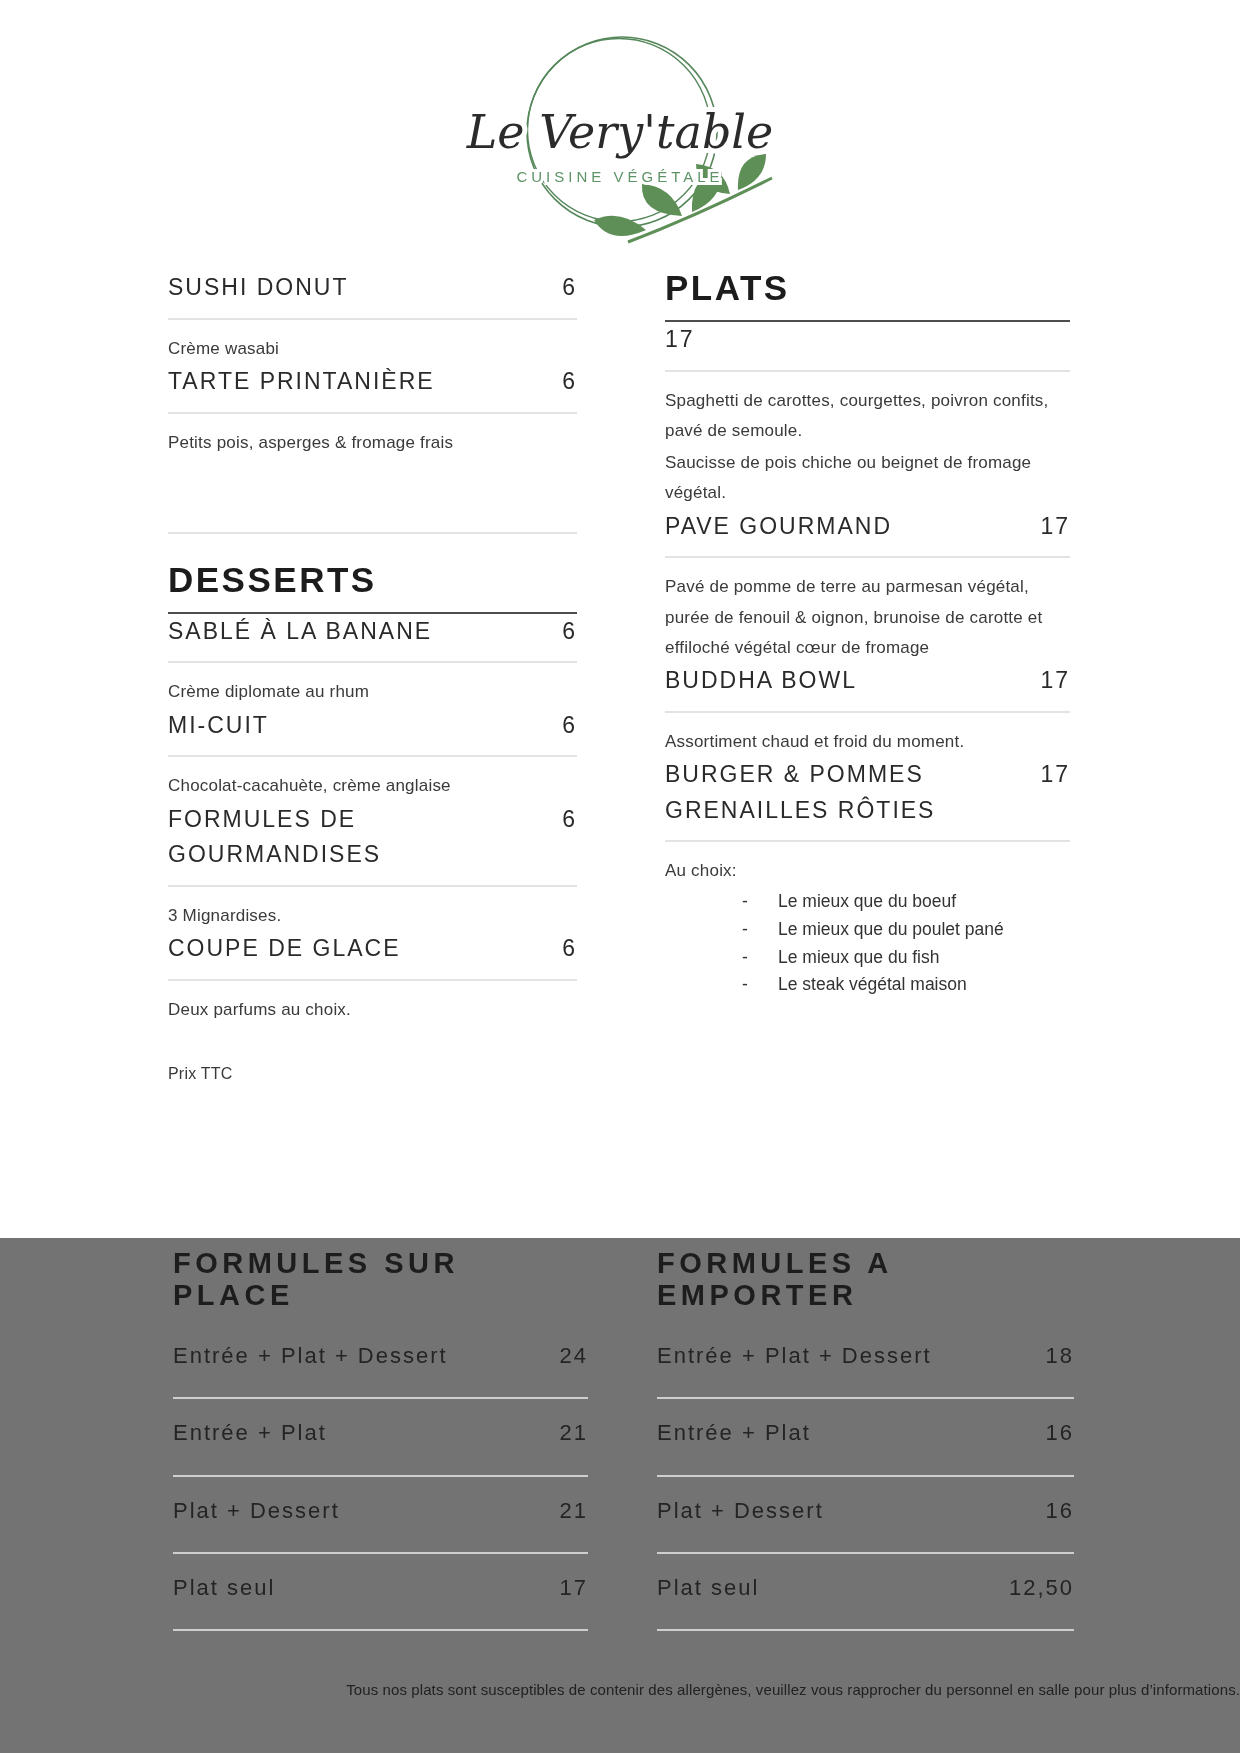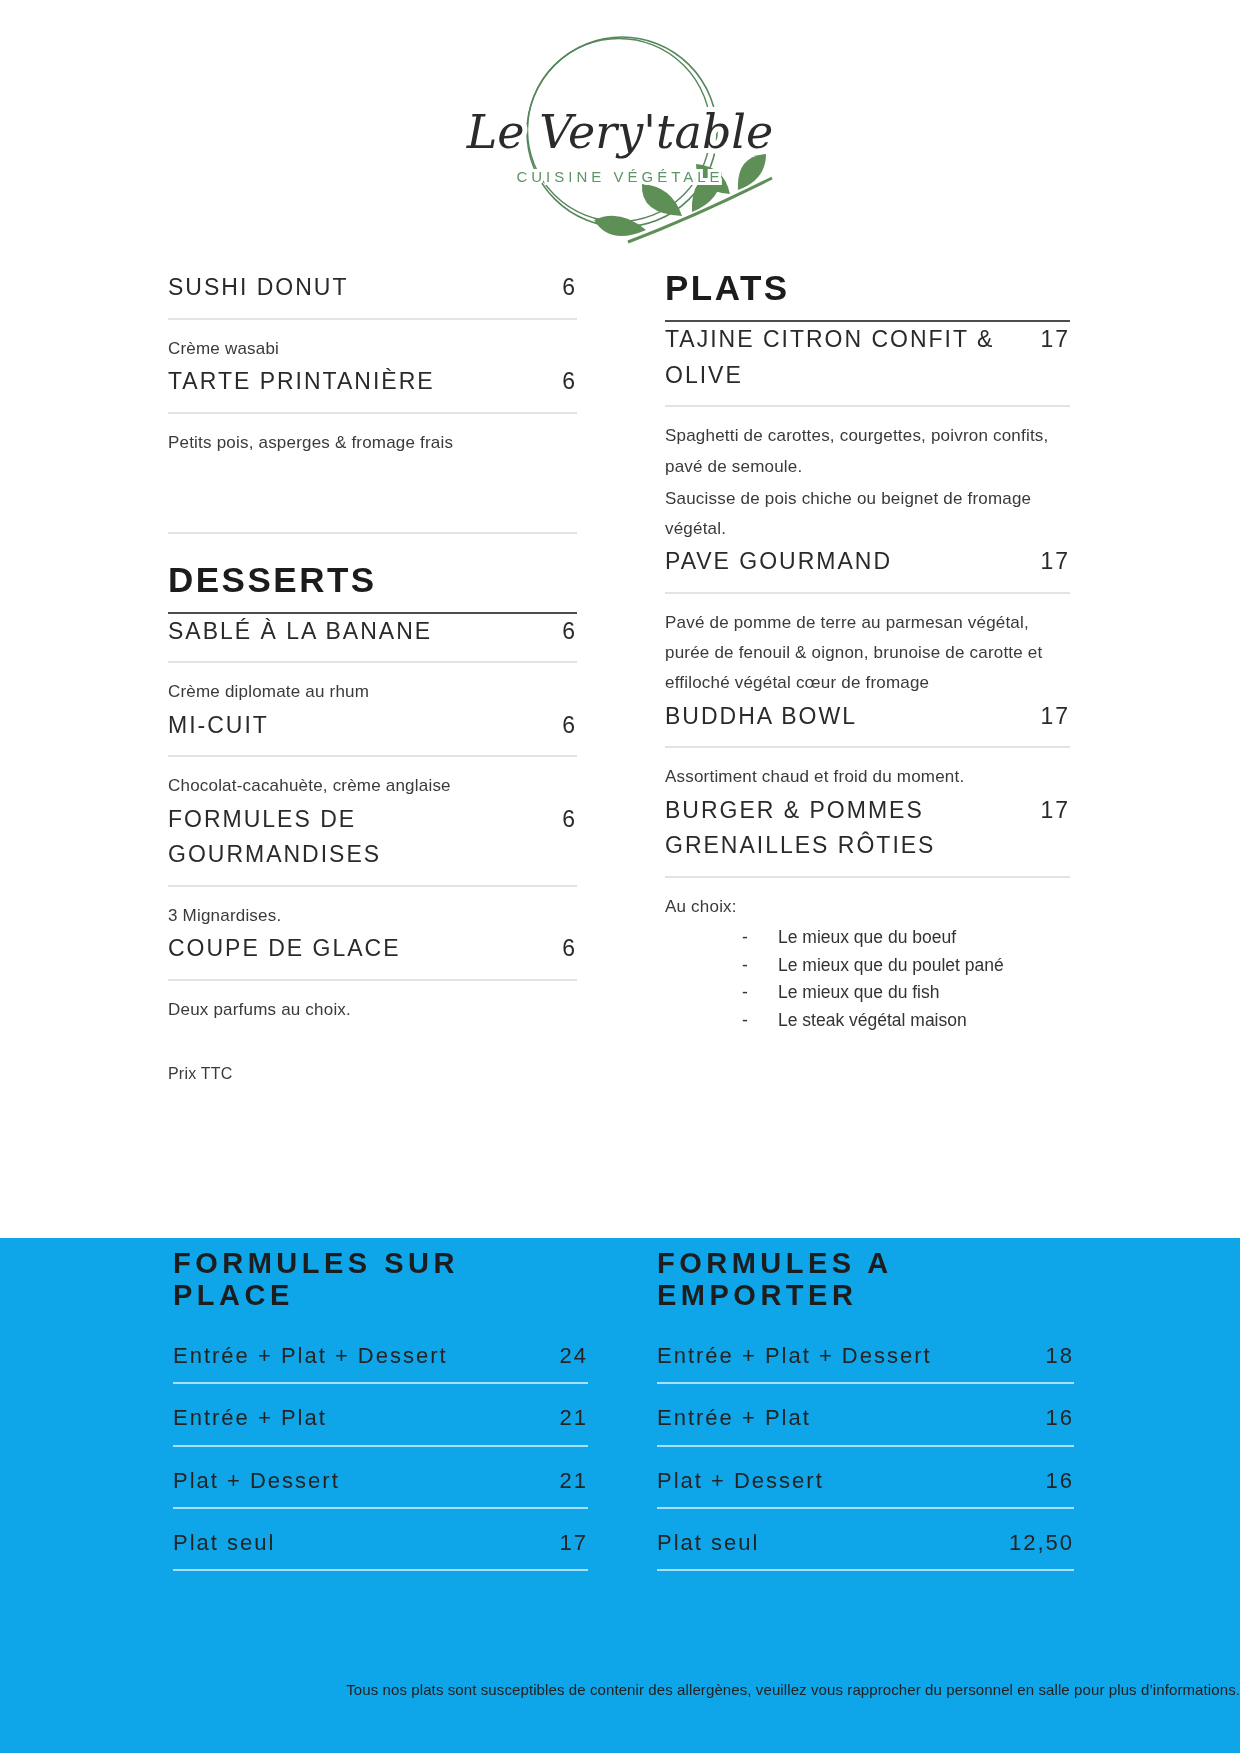--- a/index.html
+++ b/index.html
@@ -64,34 +64,34 @@
   .opt .dash { width:36px; flex:0 0 36px; }
 
   .price-note {
     margin:40px 0 0 0;
     font-size:16px; color:#3a3a3a; letter-spacing:0.2px;
   }
 
   
   .band {
     position:absolute; left:0; right:0; top:1238px; bottom:0;
-    background:#0ea5e9;
+    background:#737373;
   }
   .f-col { position:absolute; top:10px; }
   .f-col-left  { left:173px; width:415px; }
   .f-col-right { left:657px; width:417px; }
   .f-title {
     margin:0;
     font-size:29px; font-weight:700; letter-spacing:4.5px;
     color:#1d1d1d; line-height:1.1;
   }
   .f-row {
     display:flex; justify-content:space-between; align-items:baseline;
     margin-top:21px;
-    padding-bottom:13px;
+    padding-bottom:28px;
     border-bottom:2px solid rgba(255,255,255,0.65);
     font-size:22px; letter-spacing:2px; color:#242424;
     line-height:1.2;
     gap:36px;
   }
   .f-row:first-of-type { margin-top:31px; }
 
   .footer-note {
     position:absolute; left:0; right:0; bottom:40px;
     text-align:right;
@@ -184,21 +184,20 @@
     </div>
   </div>
 
   <div class="col col-right">
 
     <div class="section">
       <h2 class="section-title">PLATS</h2>
 
       <div class="item">
         <div class="item-head">
-          <span class="item-name">TAJINE CITRON CONFIT &amp; OLIVE</span>
           <span class="item-price">17</span>
         </div>
         <p class="item-desc">Spaghetti de carottes, courgettes, poivron confits, pavé de semoule.</p>
         <p class="item-desc">Saucisse de pois chiche ou beignet de fromage végétal.</p>
       </div>
 
       <div class="item">
         <div class="item-head">
           <span class="item-name">PAVE GOURMAND</span>
           <span class="item-price">17</span>

